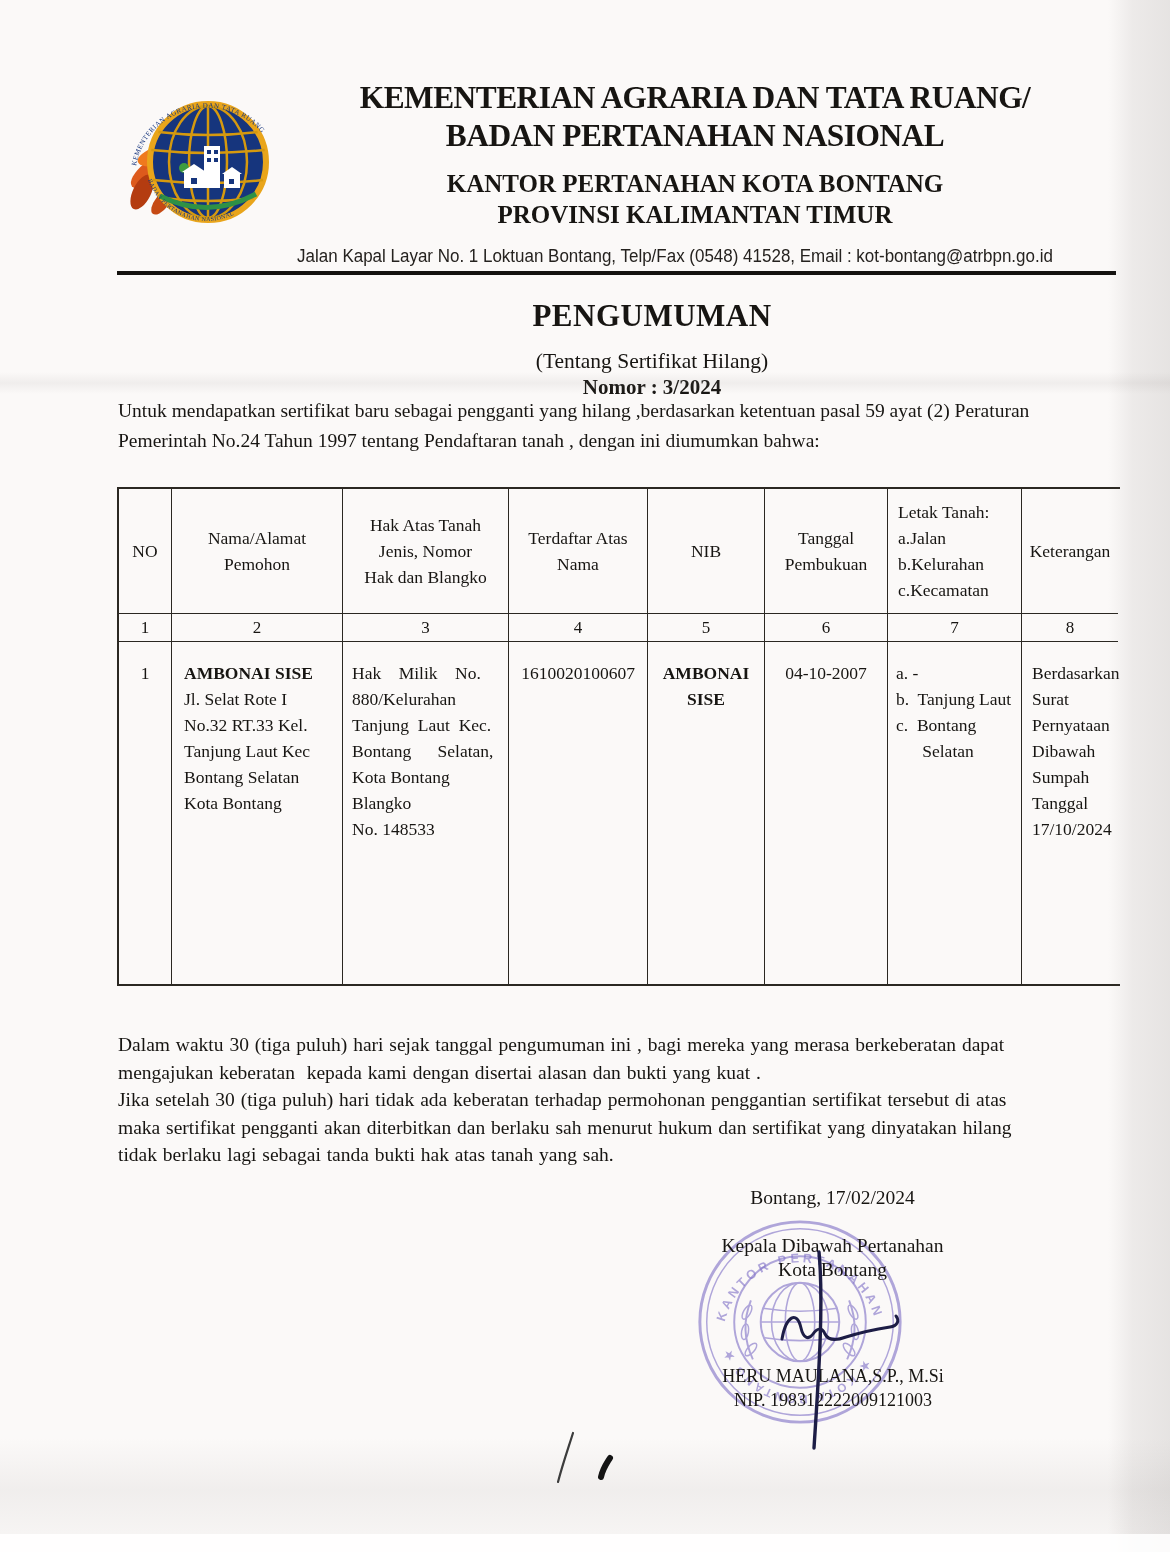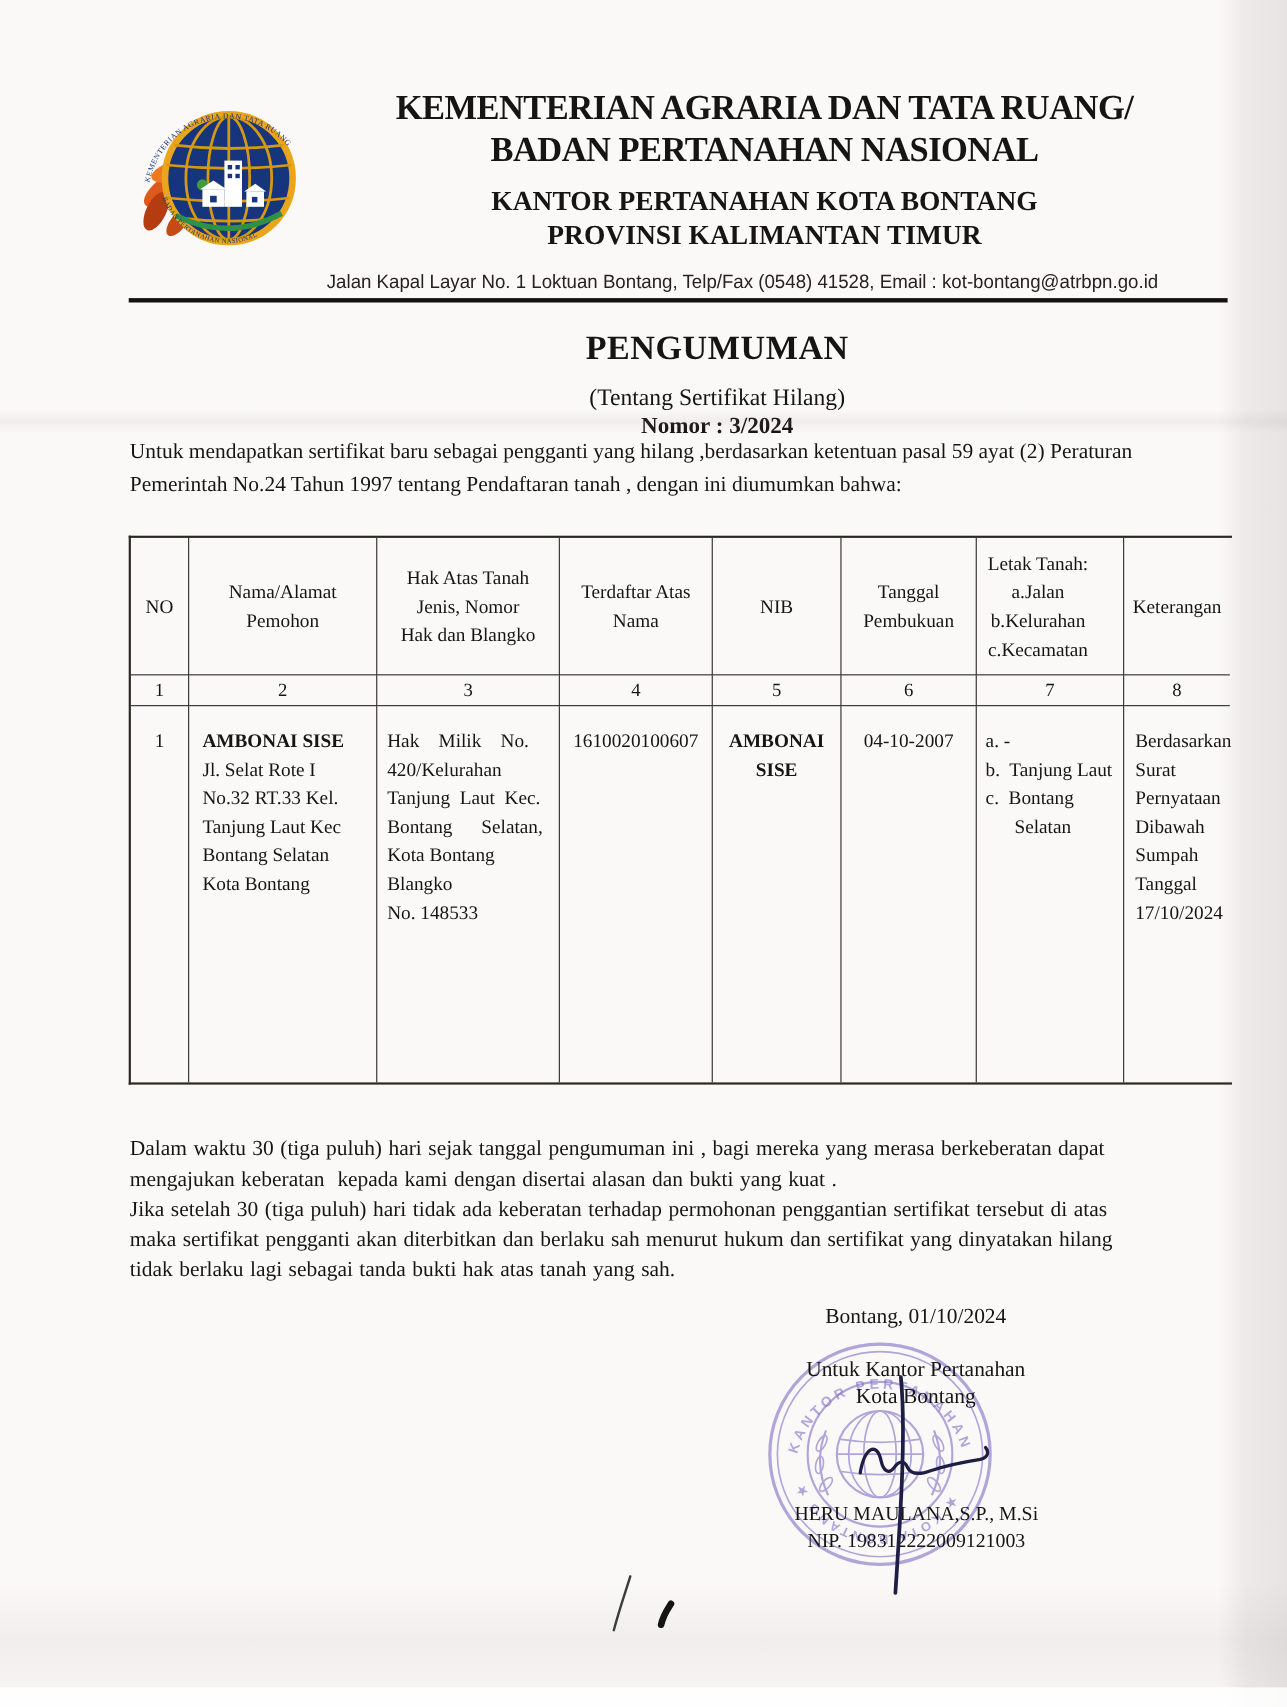--- a/index.html
+++ b/index.html
@@ -49,21 +49,21 @@
     left:117px; top:487px; width:1001px;
     border:2px solid #2b2822; border-right:none;
     display:grid;
     grid-template-columns:53px 171px 166px 139px 117px 123px 134px 96px;
     grid-template-rows:125px 28px 342px;
     font-size:17.5px; line-height:26px;
   }
   .cell { box-sizing:border-box; border-right:1.6px solid #2b2822; }
   .cell.last { border-right:none; }
   .hdr  { border-bottom:1.6px solid #2b2822; display:flex; align-items:center; justify-content:center; text-align:center; }
-  .hdr.left { justify-content:flex-start; text-align:center; padding-left:10px; }
+  .hdr.left { justify-content:flex-start; text-align:left; padding-left:10px; }
   .numr { border-bottom:1.8px solid #2b2822; display:flex; align-items:center; justify-content:center; font-size:17px; }
   .datr { padding-top:18px; }
   .datr.ctr { text-align:center; }
   .c-nama { padding-left:12px; padding-right:6px; }
   .c-hak  { padding-left:9px;  padding-right:4px; }
   .c-letak{ padding-left:8px;  padding-right:2px; }
   .c-ket  { padding-left:10px; padding-right:0; }
   .bold { font-weight:bold; }
 
   
@@ -189,21 +189,21 @@
     <div class="cell datr ctr">1</div>
     <div class="cell datr c-nama">
       <div class="bold">AMBONAI SISE</div>
       <div class="pre">Jl. Selat Rote I
 No.32 RT.33 Kel.
 Tanjung Laut Kec
 Bontang Selatan
 Kota Bontang</div>
     </div>
     <div class="cell datr c-hak pre">Hak    Milik    No.
-420/Kelurahan
+880/Kelurahan
 Tanjung  Laut  Kec.
 Bontang      Selatan,
 Kota Bontang
 Blangko
 No. 148533</div>
     <div class="cell datr ctr">1610020100607</div>
     <div class="cell datr ctr bold pre">AMBONAI
 SISE</div>
     <div class="cell datr ctr">04-10-2007</div>
     <div class="cell datr c-letak pre">a. -
@@ -219,22 +219,22 @@
 17/10/2024</div>
   </div>
 
   <div class="abs closing pre">Dalam waktu 30 (tiga puluh) hari sejak tanggal pengumuman ini , bagi mereka yang merasa berkeberatan dapat
 mengajukan keberatan  kepada kami dengan disertai alasan dan bukti yang kuat .
 Jika setelah 30 (tiga puluh) hari tidak ada keberatan terhadap permohonan penggantian sertifikat tersebut di atas
 maka sertifikat pengganti akan diterbitkan dan berlaku sah menurut hukum dan sertifikat yang dinyatakan hilang
 tidak berlaku lagi sebagai tanda bukti hak atas tanah yang sah.</div>
 
   <div class="abs sig-date-block">
-    <div class="sig-date">Bontang,  01/10/2024</div>
-    <div>Untuk Kantor Pertanahan</div>
+    <div class="sig-date">Bontang,  17/02/2024</div>
+    <div>Kepala Dibawah Pertanahan</div>
     <div>Kota Bontang</div>
   </div>
 
   <svg class="abs stamp-svg" width="216" height="216" viewBox="0 0 220 220">
     <defs>
       <path id="stampTop" d="M 32 118 A 79 79 0 0 1 188 114"></path>
       <path id="stampBot" d="M 186 122 A 77 77 0 0 1 34 118"></path>
     </defs>
     <g stroke="#6c5bbf" fill="none" opacity="0.62">
       <circle cx="110" cy="110" r="102" stroke-width="3"></circle>

